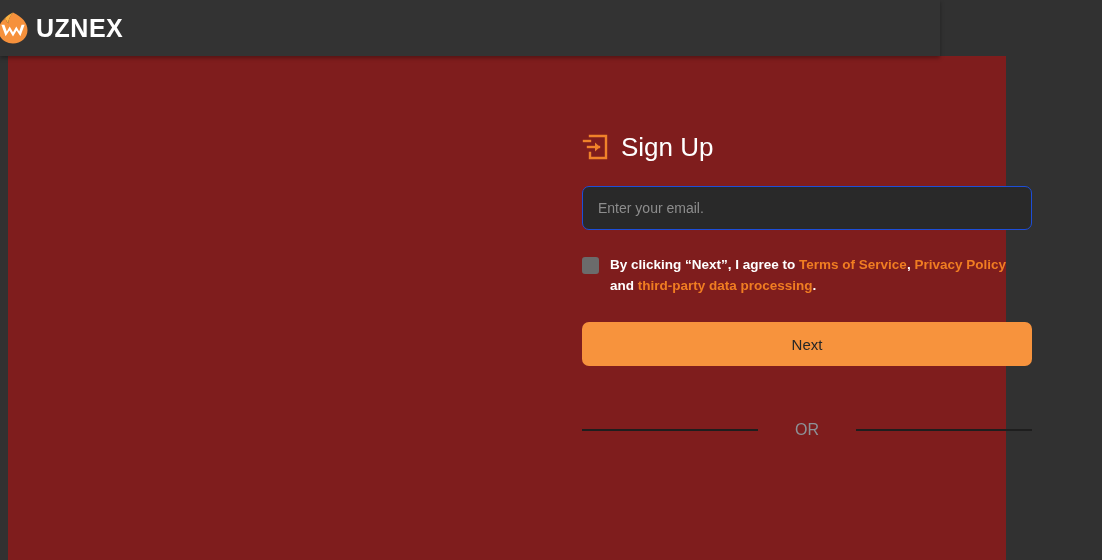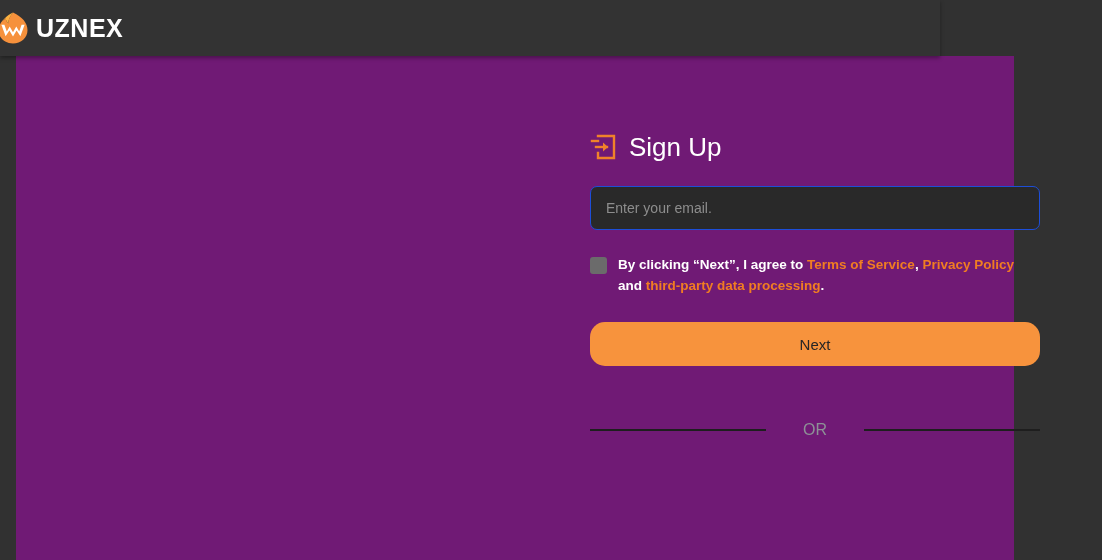--- a/index.html
+++ b/index.html
@@ -46,23 +46,23 @@
     padding:6px 10px;
     margin-right:28px;
     cursor:pointer;
     white-space:nowrap;
   }
   .nav-item:last-child{ margin-right:0; }
 
   
   .page{
     position:absolute;
-    top:56px; left:16px;
+    top:56px; left:8px;
     width:998px; height:504px;
-    background:#701a75;
+    background:#7f1d1d;
   }
 
   .form-col{
     position:absolute;
     left:574px; top:0;
     width:450px;
   }
 
   
   .title-row{
@@ -128,21 +128,21 @@
     cursor:pointer;
   }
 
   
   .next-btn{
     display:block;
     width:450px; height:44px;
     margin-top:26px;
     background:#f7933d;
     border:none;
-    border-radius:15px;
+    border-radius:7px;
     color:#262626;
     font-family:"Liberation Sans", sans-serif;
     font-size:15px;
     cursor:pointer;
   }
 
   
   .or-row{
     display:flex; align-items:center;
     margin-top:55px;

